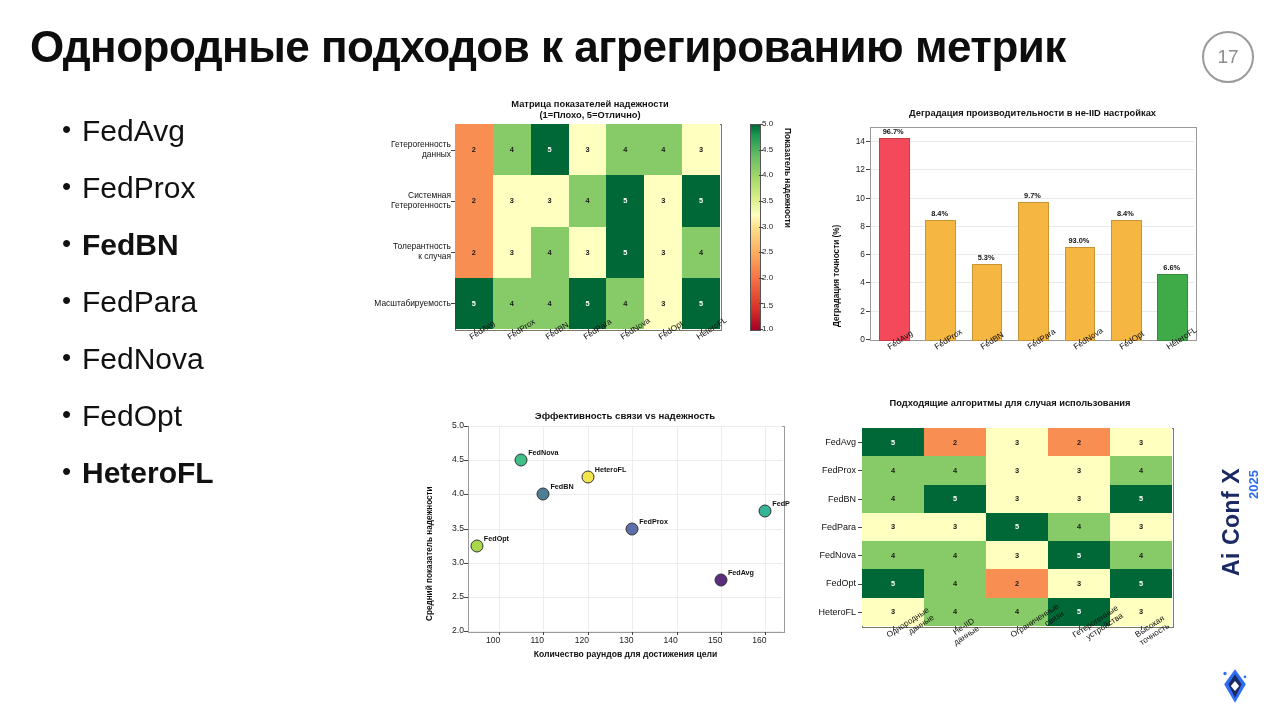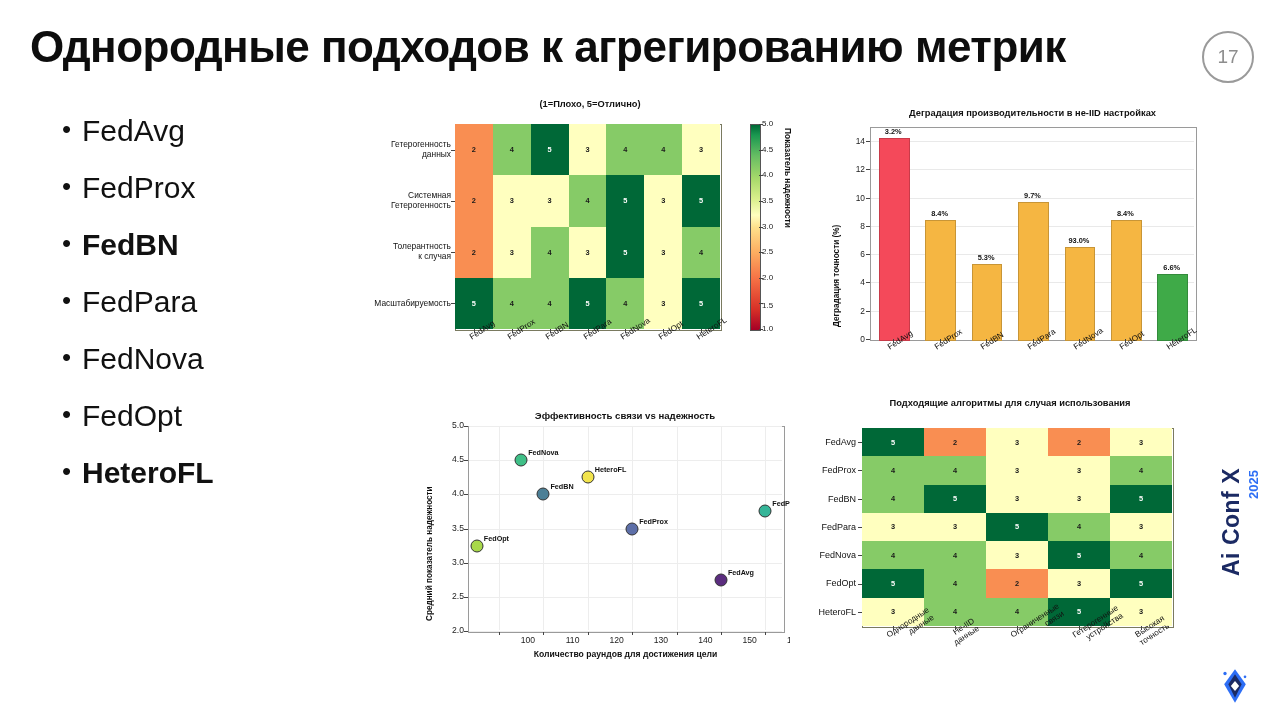--- a/index.html
+++ b/index.html
@@ -90,21 +90,21 @@
   
   .sc-frame{position:absolute;border:1px solid #9a9a9a;background:#fff;}
   .sc-grid-v{position:absolute;top:0;bottom:0;border-left:1px solid #ededed;}
   .sc-grid-h{position:absolute;left:0;right:0;border-top:1px solid #ededed;}
   .sc-pt{
     position:absolute;width:11px;height:11px;border-radius:50%;
     border:1px solid #333;transform:translate(-50%,-50%);
   }
   .sc-lbl{position:absolute;font-size:7.2px;font-weight:bold;color:#111;white-space:nowrap;}
   .sc-ytick{position:absolute;font-size:8.6px;color:#222;text-align:right;width:22px;}
-  .sc-xtick{position:absolute;font-size:8.6px;color:#222;text-align:right;width:26px;margin-left:23px;}
+  .sc-xtick{position:absolute;font-size:8.6px;color:#222;text-align:left;width:26px;}
   .sc-ytitle{
     position:absolute;font-size:8.2px;font-weight:bold;color:#111;
     writing-mode:vertical-rl;transform:rotate(180deg);white-space:nowrap;
   }
   .sc-xtitle{position:absolute;font-size:8.6px;font-weight:bold;color:#111;text-align:center;}
 
   
   .logo{position:absolute;left:1212px;top:468px;width:58px;height:240px;}
   .logo-text{
     position:absolute;left:6px;top:0;
@@ -153,20 +153,21 @@
         <span class="txt">FedOpt</span>
       </div>
       <div class="bullet strong">
         <span class="dot">•</span>
         <span class="txt">HeteroFL</span>
       </div>
     </div>
 
   <div class="panel" style="left:380px;top:96px;width:420px;height:290px;">
     <div class="ch-title" style="position:absolute;left:30px;top:3px;width:360px;">
+      <div>Матрица показателей надежности</div>
       <div>(1=Плохо, 5=Отлично)</div>
     </div>
     <div id="hm1">
         <div class="hm-border" style="left: 75px; top: 28px; width: 265px; height: 205px;"></div>
         <div class="hm-cell" style="position: absolute; left: 75px; top: 28px; width: 37.8571px; height: 51.25px; background: rgb(249, 142, 82);">2</div>
         <div class="hm-cell" style="position: absolute; left: 112.857px; top: 28px; width: 37.8571px; height: 51.25px; background: rgb(134, 203, 103);">4</div>
         <div class="hm-cell lightTxt" style="position: absolute; left: 150.714px; top: 28px; width: 37.8571px; height: 51.25px; background: rgb(0, 104, 55);">5</div>
         <div class="hm-cell" style="position: absolute; left: 188.571px; top: 28px; width: 37.8571px; height: 51.25px; background: rgb(255, 255, 191);">3</div>
         <div class="hm-cell" style="position: absolute; left: 226.429px; top: 28px; width: 37.8571px; height: 51.25px; background: rgb(134, 203, 103);">4</div>
         <div class="hm-cell" style="position: absolute; left: 264.286px; top: 28px; width: 37.8571px; height: 51.25px; background: rgb(134, 203, 103);">4</div>
@@ -269,21 +270,21 @@
         <div class="bc-grid" style="left: 41px; width: 323px; top: 92.6667px;"></div>
         <div class="bc-ytick" style="left: 17px; top: 87.6667px;">10</div>
         <div style="position: absolute; left: 36px; top: 92.6667px; width: 4px; border-top: 1px solid rgb(68, 68, 68);"></div>
         <div class="bc-grid" style="left: 41px; width: 323px; top: 64.4px;"></div>
         <div class="bc-ytick" style="left: 17px; top: 59.4px;">12</div>
         <div style="position: absolute; left: 36px; top: 64.4px; width: 4px; border-top: 1px solid rgb(68, 68, 68);"></div>
         <div class="bc-grid" style="left: 41px; width: 323px; top: 36.1333px;"></div>
         <div class="bc-ytick" style="left: 17px; top: 31.1333px;">14</div>
         <div style="position: absolute; left: 36px; top: 36.1333px; width: 4px; border-top: 1px solid rgb(68, 68, 68);"></div>
         <div class="bc-bar" style="left: 48.8214px; top: 33.3067px; width: 28.7857px; height: 200.693px; background: rgb(244, 73, 90);"></div>
-        <div class="bc-vlabel" style="left: 42.8214px; top: 22.3067px; width: 40.7857px;">3.2%</div>
+        <div class="bc-vlabel" style="left: 42.8214px; top: 22.3067px; width: 40.7857px;">96.7%</div>
         <div class="bc-xtick" style="left: 56.2143px; top: 239px;">FedAvg</div>
         <div style="position: absolute; left: 63.2143px; top: 234px; height: 4px; border-left: 1px solid rgb(68, 68, 68);"></div>
         <div class="bc-bar" style="left: 95.25px; top: 115.28px; width: 28.7857px; height: 118.72px; background: rgb(245, 182, 66);"></div>
         <div class="bc-vlabel" style="left: 89.25px; top: 104.28px; width: 40.7857px;">8.4%</div>
         <div class="bc-xtick" style="left: 102.643px; top: 239px;">FedProx</div>
         <div style="position: absolute; left: 109.643px; top: 234px; height: 4px; border-left: 1px solid rgb(68, 68, 68);"></div>
         <div class="bc-bar" style="left: 141.679px; top: 159.093px; width: 28.7857px; height: 74.9067px; background: rgb(245, 182, 66);"></div>
         <div class="bc-vlabel" style="left: 135.679px; top: 148.093px; width: 40.7857px;">5.3%</div>
         <div class="bc-xtick" style="left: 149.071px; top: 239px;">FedBN</div>
         <div style="position: absolute; left: 156.071px; top: 234px; height: 4px; border-left: 1px solid rgb(68, 68, 68);"></div>

